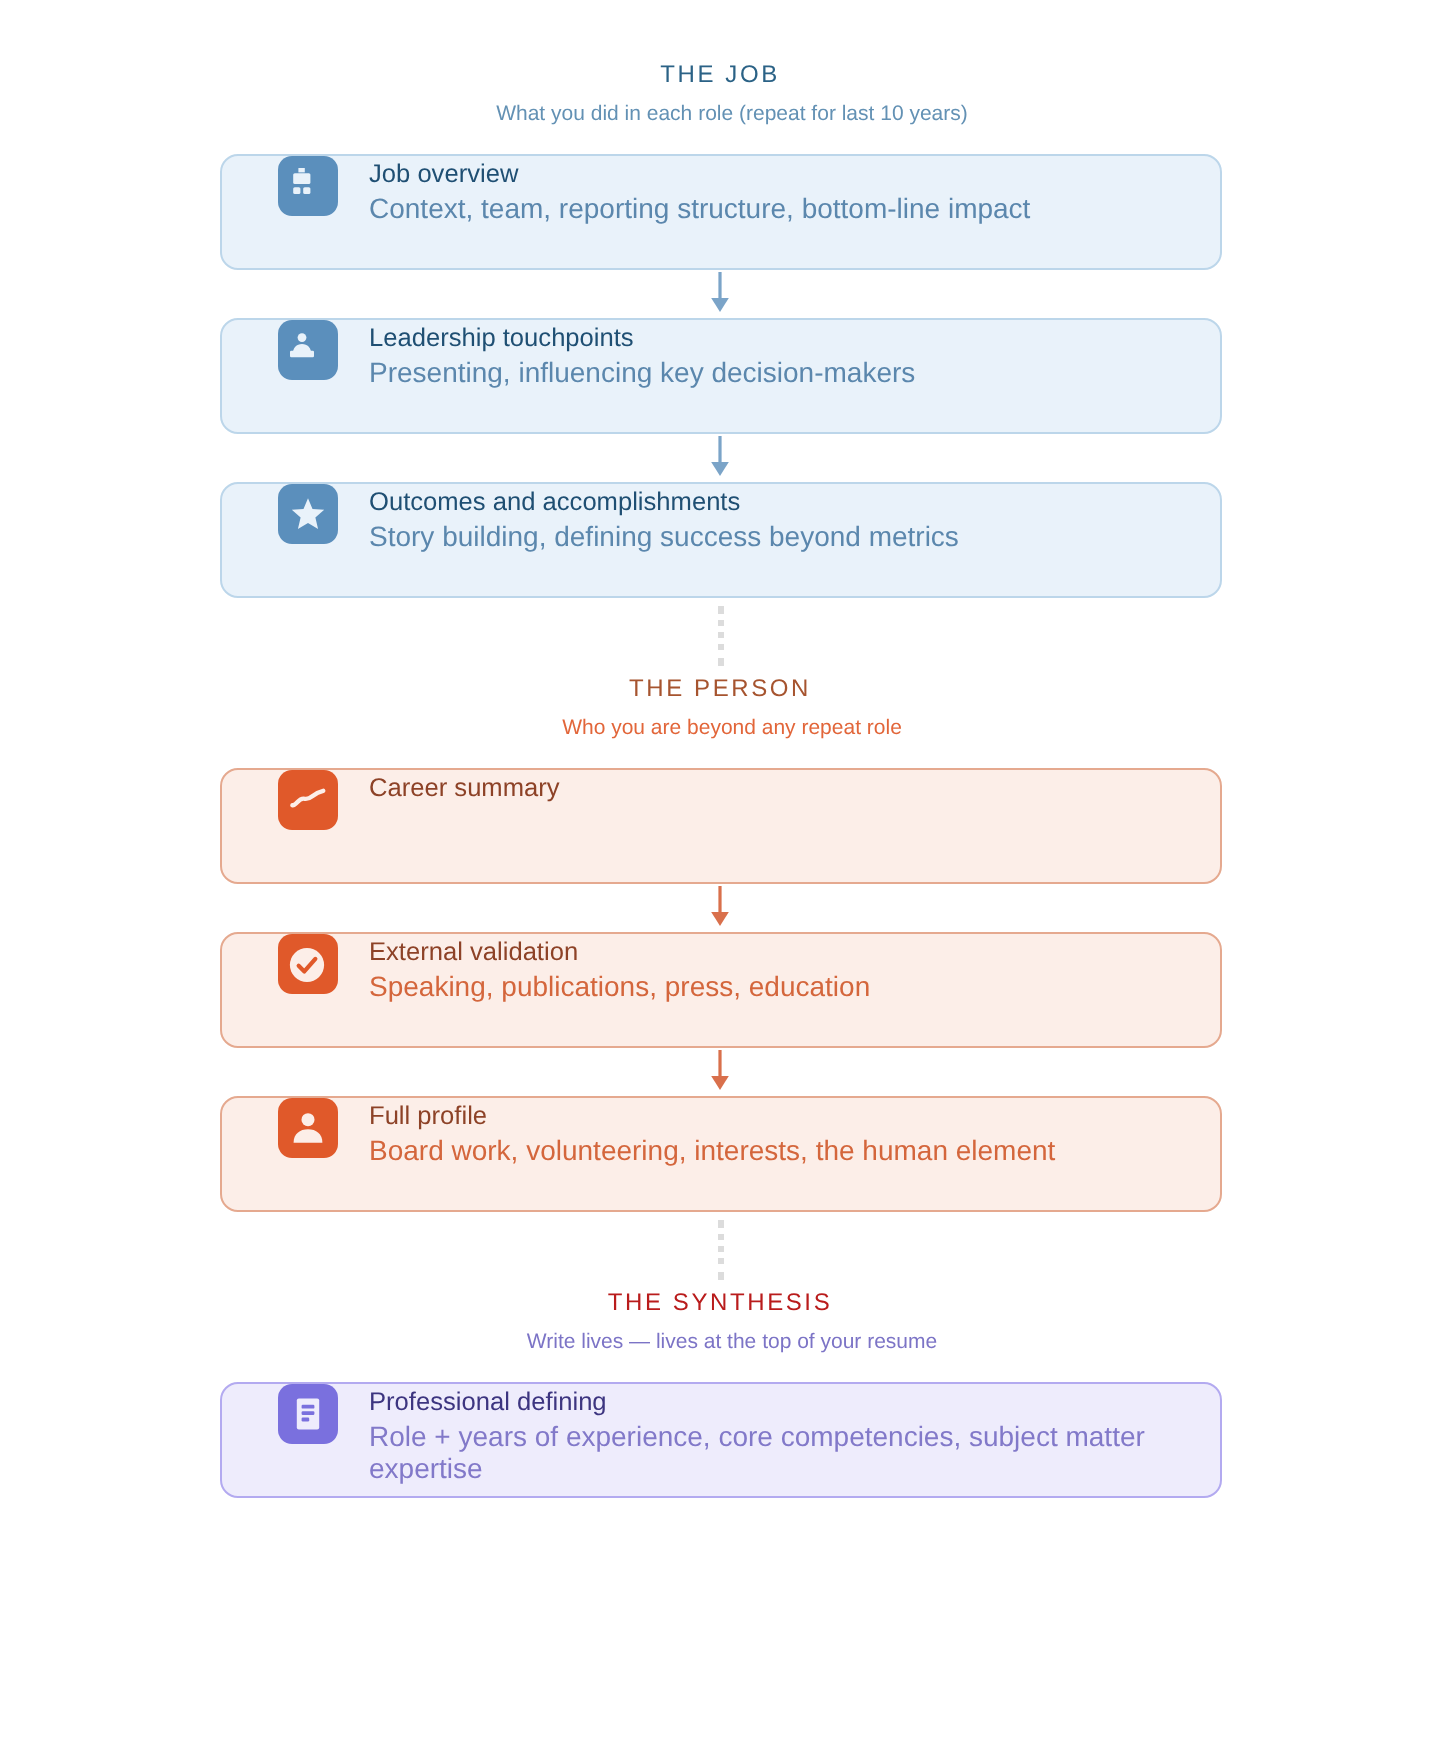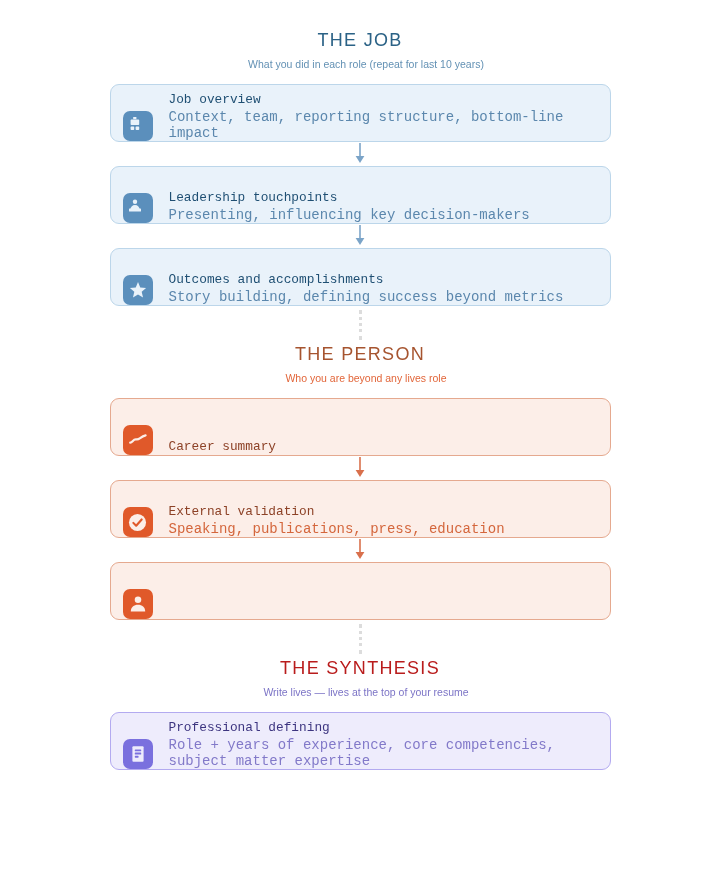--- a/index.html
+++ b/index.html
@@ -34,21 +34,21 @@
 
   .flow {
     margin-top: 30px;
   }
 
   
   .section-head {
     text-align: center;
   }
   .section-name {
-    font-size: 18px;
+    font-size: 12px;
     letter-spacing: 1.3px;
     font-weight: normal;
   }
   .section-sub {
     font-size: 10.5px;
     margin-top: 7px;
     font-weight: normal;
     padding-left: 12px;
   }
 
@@ -57,23 +57,22 @@
     margin-top: 14px;
   }
 
   .card {
     width: 501px;
     margin: 0 auto;
     height: 58px;
     border-radius: 9px;
     border: 1px solid;
     display: flex;
-    align-items: flex-end;
-    padding-left: 12px;
-    font-family: Liberation Mono, monospace;
+    align-items: flex-start;
+    padding-left: 28px;
   }
 
   .card-icon {
     width: 30px;
     height: 30px;
     border-radius: 7px;
     flex: 0 0 30px;
     display: flex;
     align-items: center;
     justify-content: center;
@@ -213,21 +212,21 @@
       </div>
     </div>
 
     <div class="sec-divider">
       <span class="dots"></span>
     </div>
 
     <div class="section t-orange">
       <div class="section-head">
         <div class="section-name">THE PERSON</div>
-        <div class="section-sub">Who you are beyond any lives role</div>
+        <div class="section-sub">Who you are beyond any repeat role</div>
       </div>
       <div class="cards">
 
         <div class="card">
           <span class="card-icon">
             <svg width="18" height="18" viewBox="0 0 18 14">
               <path d="M1.2 9.6 C3.4 9.9 4.2 5.6 7.4 6.4 C10.4 7.1 11.2 3.6 16.6 2.4" fill="none" stroke="#fceee8" stroke-width="2.2" stroke-linecap="round"></path>
             </svg>
           </span>
           <div class="card-text">
@@ -262,20 +261,24 @@
           </svg>
         </div>
 
         <div class="card">
           <span class="card-icon">
             <svg width="18" height="18" viewBox="0 0 16 16">
               <circle cx="8" cy="4.3" r="2.9" fill="#fceee8"></circle>
               <path d="M1.6 14.6 C1.6 10.6 4.4 8.6 8 8.6 C11.6 8.6 14.4 10.6 14.4 14.6 Z" fill="#fceee8"></path>
             </svg>
           </span>
+          <div class="card-text">
+            <div class="card-title">Full profile</div>
+            <div class="card-sub">Board work, volunteering, interests, the human element</div>
+          </div>
         </div>
 
       </div>
     </div>
 
     <div class="sec-divider">
       <span class="dots"></span>
     </div>
 
     <div class="section t-purple">

